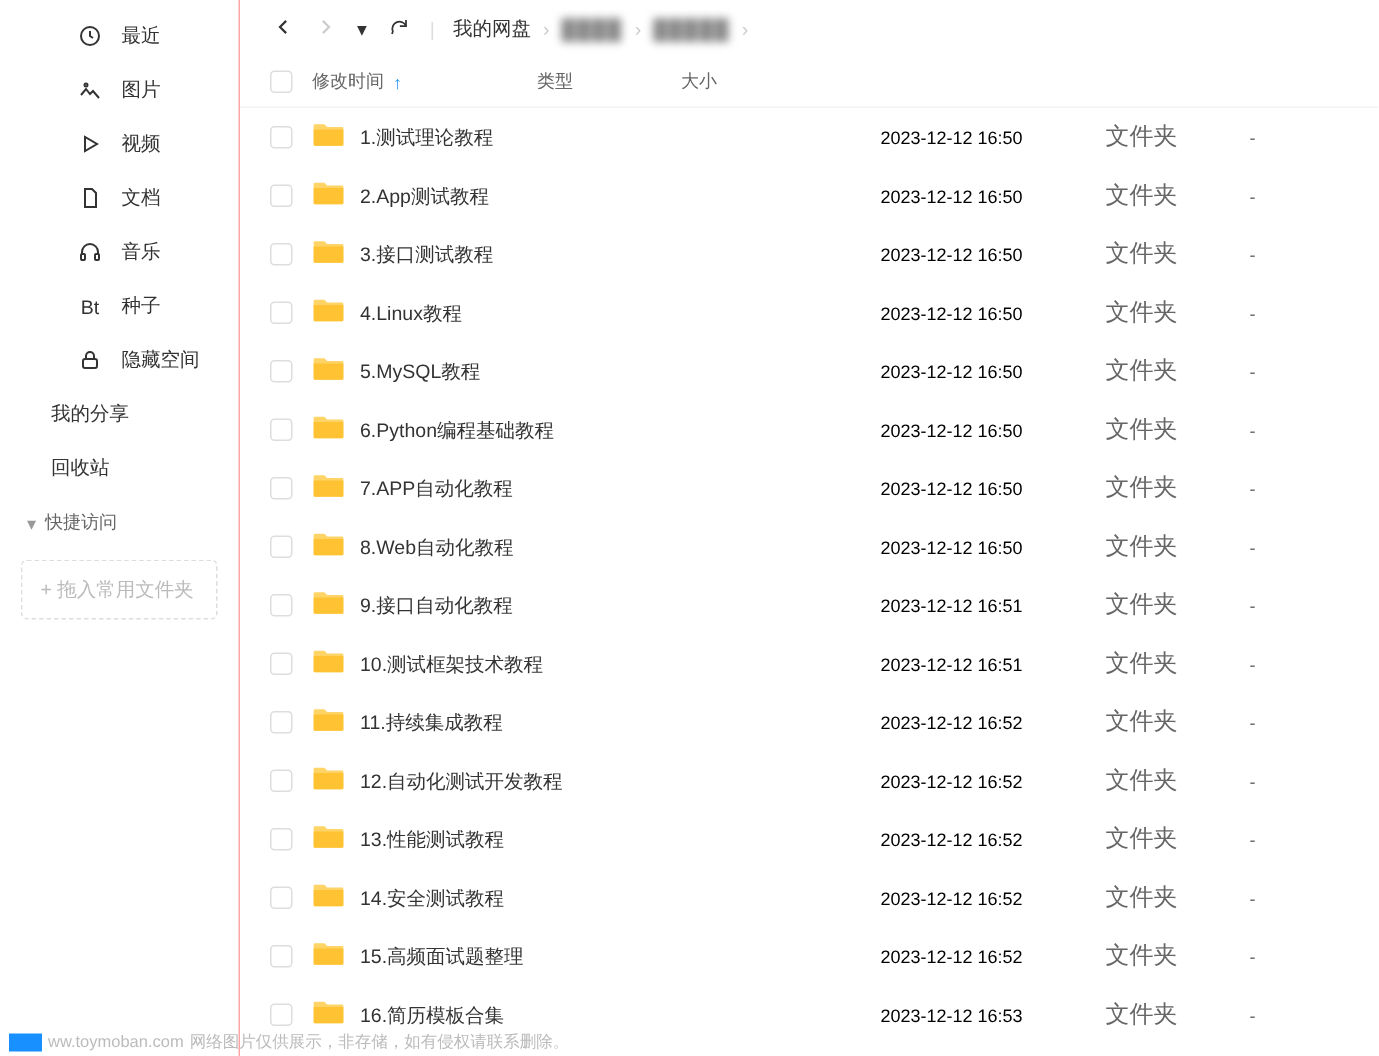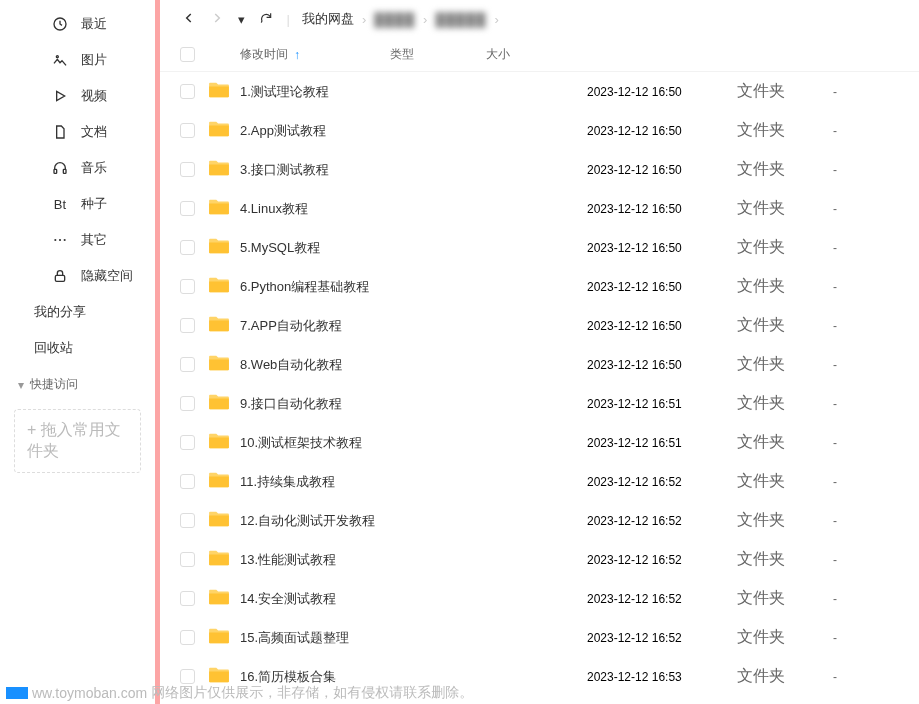--- a/index.html
+++ b/index.html
@@ -1,50 +1,50 @@
 <!DOCTYPE html>
 <html><head>
   <meta charset="utf-8">
   <style>
     * { margin: 0; padding: 0; box-sizing: border-box; }
     body { font-family: -apple-system, "PingFang SC", "Microsoft YaHei", sans-serif; font-size: 13px; color: #333; background: #fff; width: 919px; height: 704px; overflow: hidden; position: relative; }
     .app { display: flex; height: 100%; }
-    .sidebar { width: 160px; border-right: 5px solid #fca5a5; padding-top: 6px; }
+    .sidebar { width: 160px; border-right: 1px solid #fca5a5; padding-top: 6px; }
     .sidebar-item { display: flex; align-items: center; padding: 9px 0 9px 28px; cursor: pointer; color: #333; }
     .sidebar-item .icon { width: 18px; display: flex; justify-content: center; align-items: center; margin-right: 12px; color: #333; margin-left: 23px; }
     .sidebar-item .icon svg { width: 16px; height: 16px; }
     .sidebar-item.simple { padding-left: 34px; }
     .sidebar-section { display: flex; align-items: center; padding: 10px 0 8px 18px; color: #666; font-size: 12px; }
     .sidebar-section .chev { margin-right: 6px; color: #999; }
-    .drop-zone { margin: 8px 14px; border: 1px dashed #ddd; border-radius: 4px; padding: 10px 12px; color: #bbb; font-size: 16px; }
+    .drop-zone { margin: 8px 14px; border: 1px dashed #ddd; border-radius: 4px; padding: 10px 12px; color: #bbb; font-size: 13px; }
     .main { flex: 1; display: flex; flex-direction: column; }
     .toolbar { display: flex; align-items: center; padding: 10px 16px 10px 20px; gap: 10px; }
     .toolbar .nav-btn { color: #999; cursor: pointer; padding: 0 2px; }
     .toolbar .nav-btn svg { width: 14px; height: 14px; }
     .toolbar .sep { color: #ddd; margin: 0 2px; }
     .breadcrumb { display: flex; align-items: center; gap: 8px; color: #333; font-size: 13px; }
     .breadcrumb .bc-link { cursor: pointer; }
     .breadcrumb .bc-sep { color: #ccc; }
     .blur-box { filter: blur(3px); color: #888; letter-spacing: 1px; }
     .header-row { display: flex; align-items: center; padding: 8px 16px 8px 20px; border-bottom: 1px solid #f2f2f2; color: #666; font-size: 12px; }
     .col-check { width: 28px; display: flex; align-items: center; }
     .col-name { flex: 1; }
-    .col-date { width: 150px; display: flex; align-items: center; margin-left: 32px; }
+    .col-date { width: 150px; display: flex; align-items: center; }
     .col-type { width: 96px; }
     .col-size { width: 70px; }
     .checkbox { width: 15px; height: 15px; border: 1px solid #ddd; border-radius: 3px; background: #fff; }
     .file-list { overflow-y: auto; flex: 1; }
     .file-row { display: flex; align-items: center; padding: 9px 16px 9px 20px; font-size: 13px; color: #333; }
     .file-row .name-cell { flex: 1; display: flex; align-items: center; gap: 10px; }
     .folder-icon { width: 22px; height: 18px; }
     .date-cell { width: 150px; color: #000000; font-size: 12px; }
     .type-cell { width: 96px; color: #666; font-size: 16px; }
     .size-cell { width: 70px; color: #666; font-size: 12px; }
     .sort-arrow { color: #1890ff; margin-left: 6px; font-size: 12px; }
-    .footer { position: absolute; bottom: 2px; left: 6px; font-size: 14px; color: #bbb; display: flex; align-items: center; gap: 4px; }
+    .footer { position: absolute; bottom: 2px; left: 6px; font-size: 11px; color: #bbb; display: flex; align-items: center; gap: 4px; }
     .footer .blue-sq { width: 22px; height: 12px; background: #1890ff; }
   </style>
 </head>
 <body>
 
 <div class="app">
   <div class="sidebar">
     <div class="sidebar-item">
       <span class="icon">
           <svg viewBox="0 0 24 24" fill="none" stroke="currentColor" stroke-width="2">
@@ -85,30 +85,20 @@
             <path d="M4 14v-2a8 8 0 0116 0v2"></path>
             <rect x="3" y="14" width="4" height="6" rx="1"></rect>
             <rect x="17" y="14" width="4" height="6" rx="1"></rect>
           </svg>
         </span>
       <span>音乐</span>
     </div>
     <div class="sidebar-item">
       <span class="icon bt-text">Bt</span>
       <span>种子</span>
-    </div>
-    <div class="sidebar-item">
-      <span class="icon">
-          <svg viewBox="0 0 24 24" fill="currentColor">
-            <circle cx="5" cy="12" r="1.6"></circle>
-            <circle cx="12" cy="12" r="1.6"></circle>
-            <circle cx="19" cy="12" r="1.6"></circle>
-          </svg>
-        </span>
-      <span>其它</span>
     </div>
     <div class="sidebar-item">
       <span class="icon">
           <svg viewBox="0 0 24 24" fill="none" stroke="currentColor" stroke-width="2">
             <rect x="5" y="11" width="14" height="9" rx="2"></rect>
             <path d="M8 11V8a4 4 0 018 0v3"></path>
           </svg>
         </span>
       <span>隐藏空间</span>
     </div>

